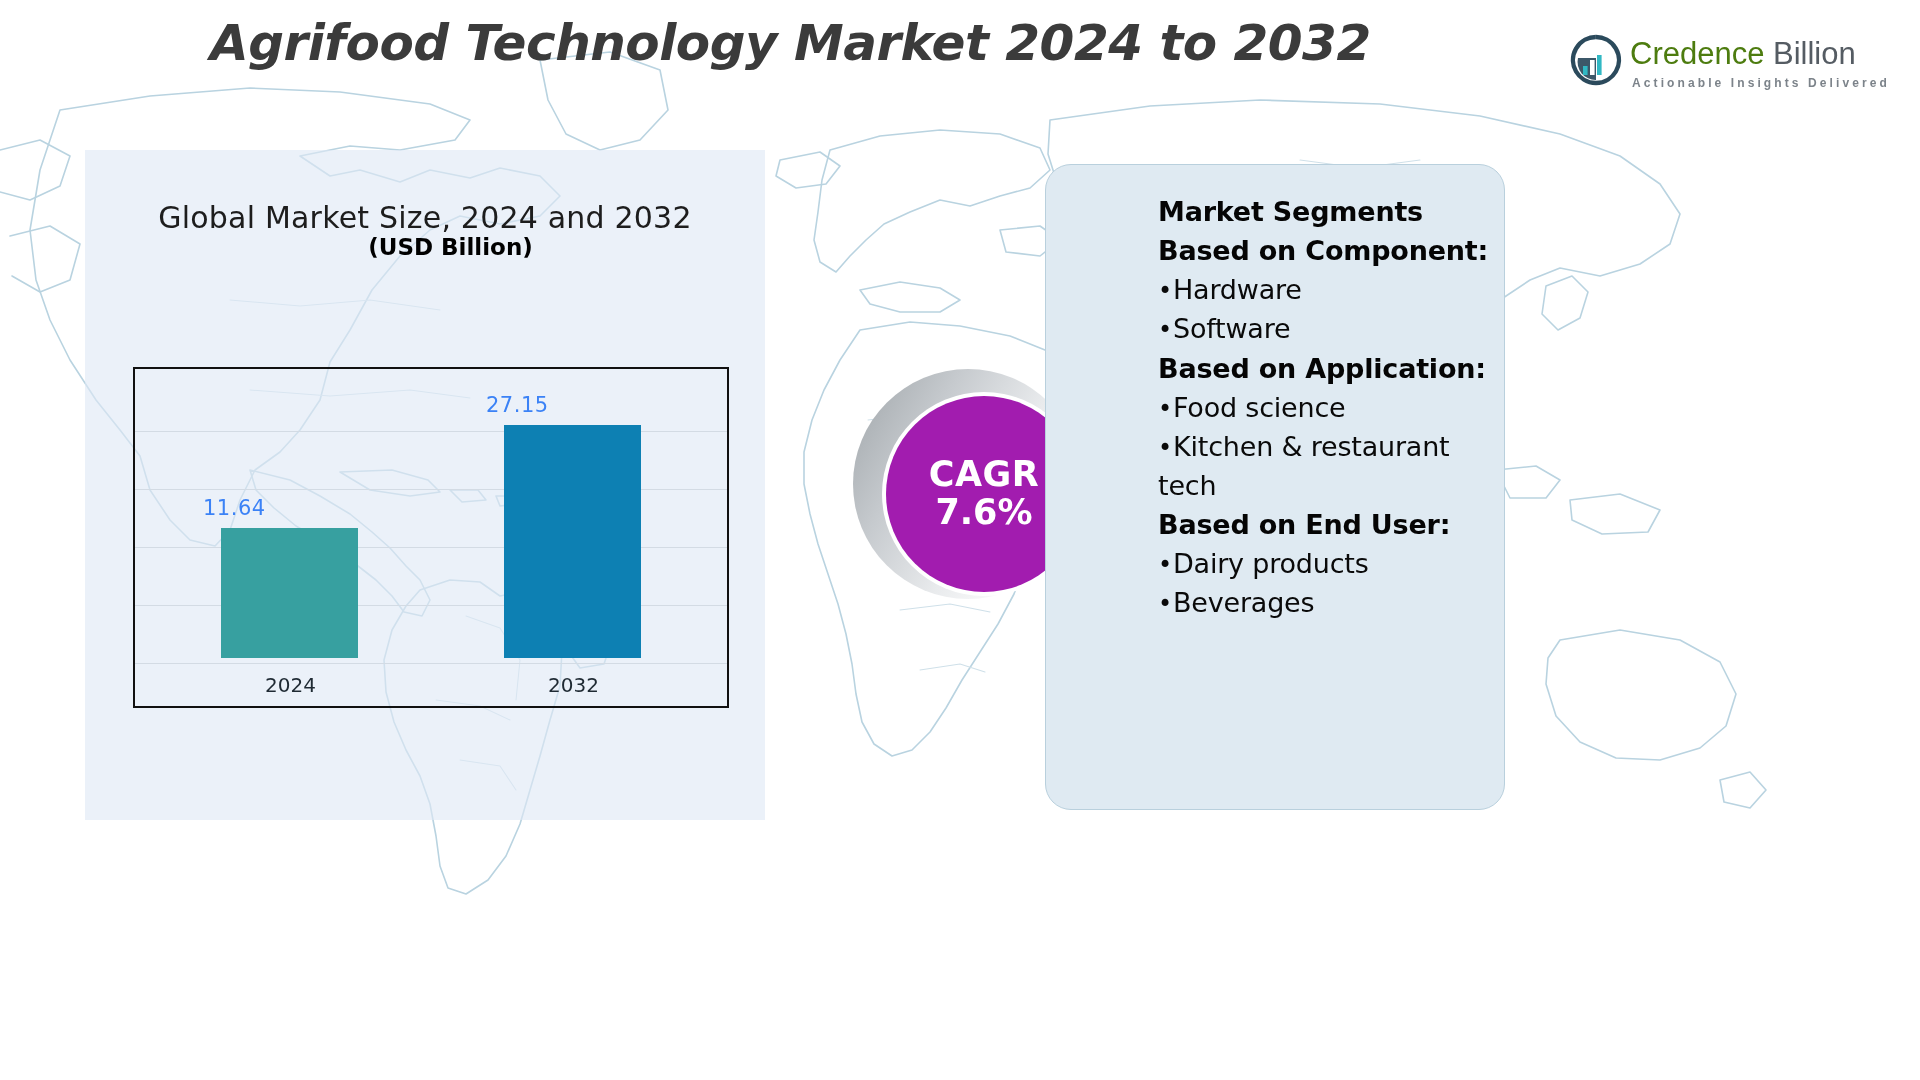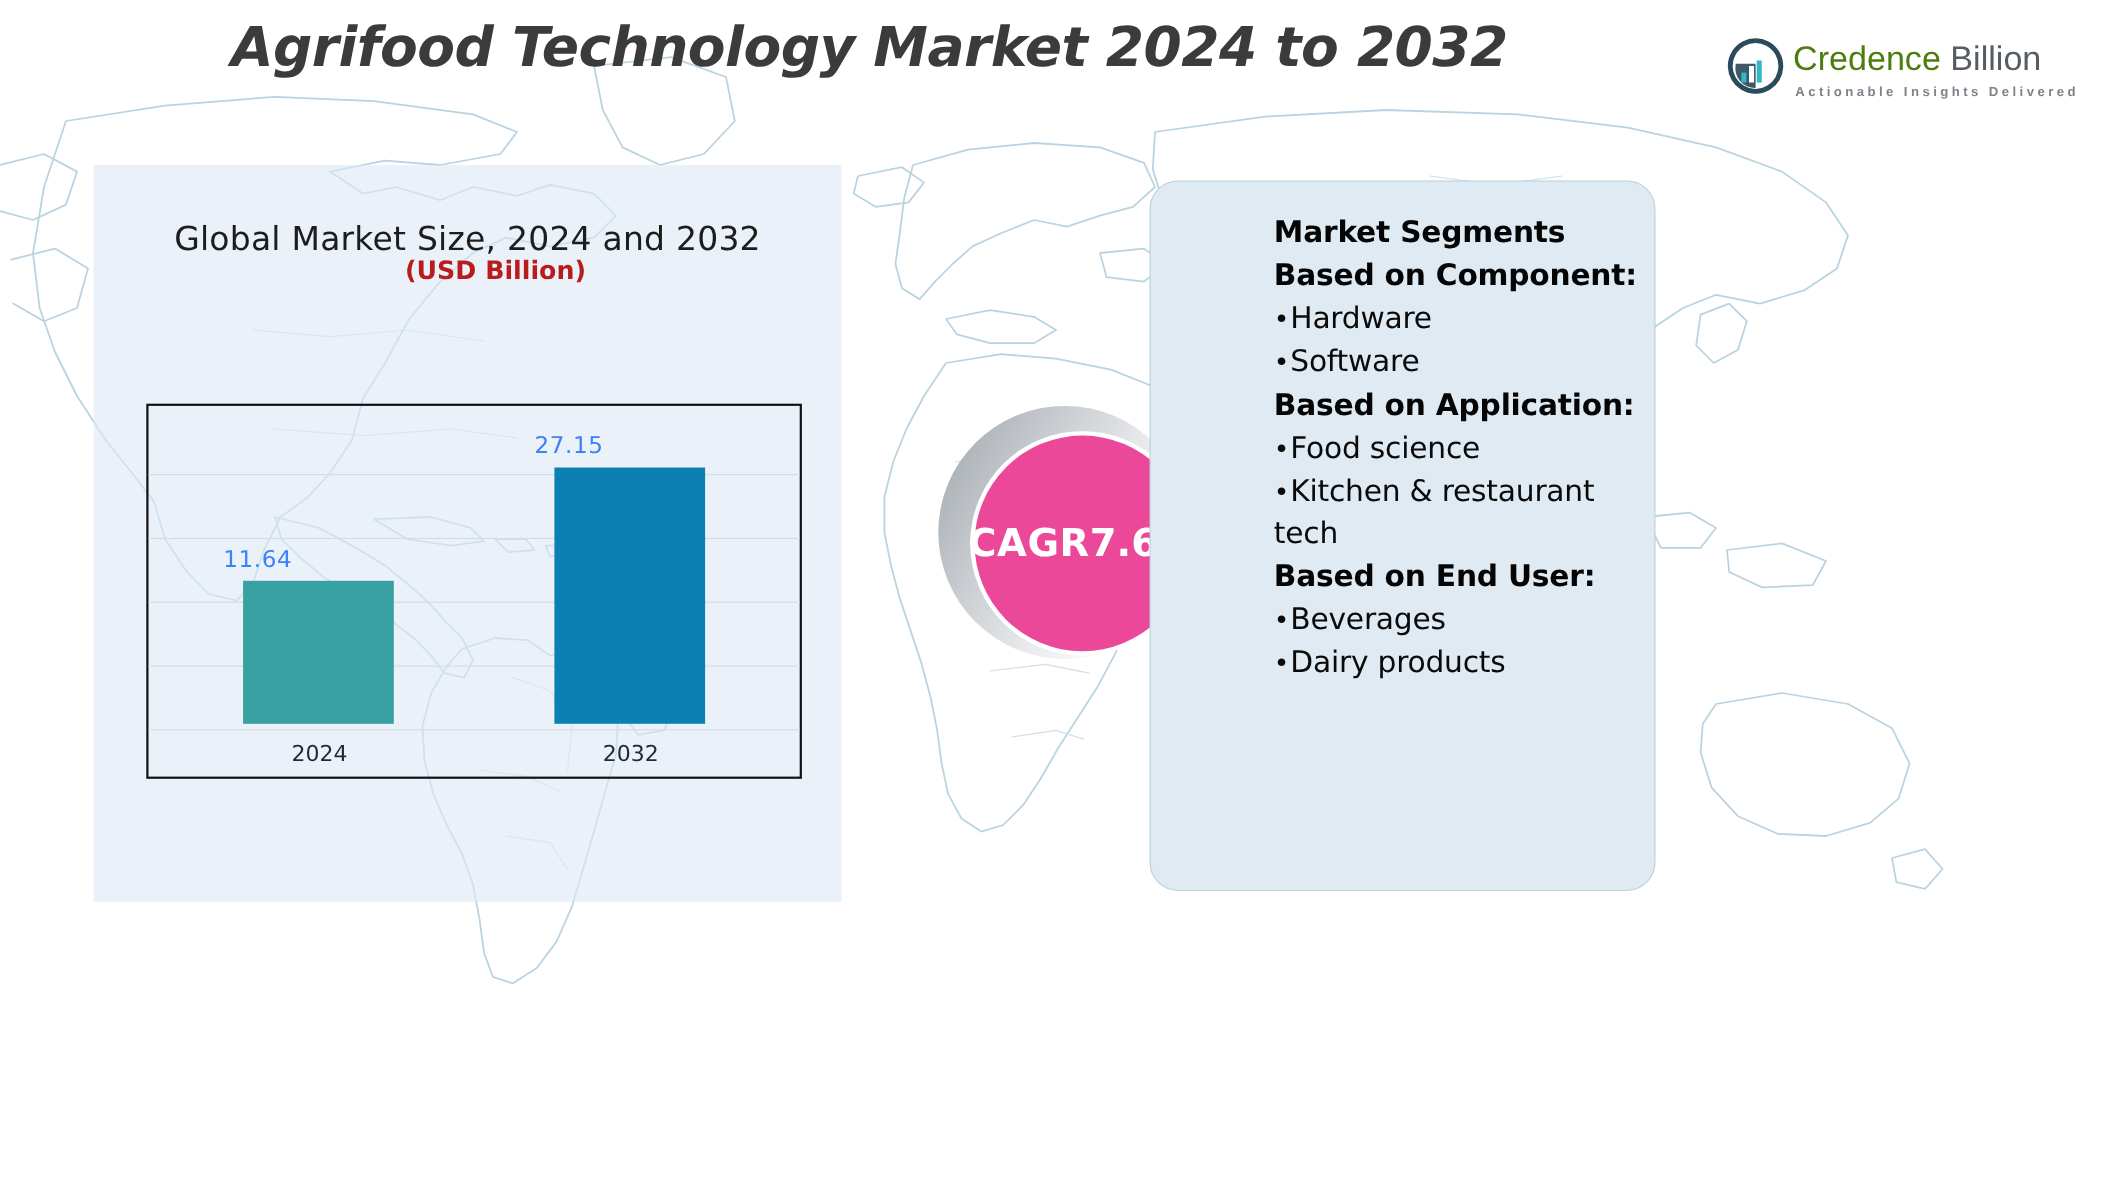--- a/index.html
+++ b/index.html
@@ -100,21 +100,21 @@
   }
   #chart-heading-2 {
     position: absolute;
     left: 85px;
     top: 234px;
     width: 731px;
     text-align: center;
     font-family: "DejaVu Sans", sans-serif;
     font-size: 23px;
     font-weight: bold;
-    color: #b91c1c;
+    color: #000000;
   }
 
   
   #plot-frame {
     position: absolute;
     left: 133px;
     top: 367px;
     width: 596px;
     height: 341px;
     border: 2px solid #111111;
@@ -169,24 +169,24 @@
     border-radius: 50%;
     background: linear-gradient(120deg, #9ea4a8 0%, #c6cace 30%, #e9ebed 58%, #fdfdfd 80%, #ffffff 100%);
   }
   #cagr-circle {
     position: absolute;
     left: 886px;
     top: 396px;
     width: 196px;
     height: 196px;
     border-radius: 50%;
-    background: #ec4899;
+    background: #a21caf;
     box-shadow: 0 0 0 4px #ffffff;
     display: flex;
-    flex-direction: row;
+    flex-direction: column;
     align-items: center;
     justify-content: center;
   }
   #cagr-title {
     font-family: "DejaVu Sans", sans-serif;
     font-size: 35px;
     font-weight: bold;
     color: #ffffff;
     letter-spacing: 0.5px;
     line-height: 1.05;
@@ -375,17 +375,17 @@
 
     <div class="seg-head">Market Segments Based on Component:</div>
     <div class="seg-item"><span class="bullet">•</span><span>Hardware</span></div>
     <div class="seg-item"><span class="bullet">•</span><span>Software</span></div>
 
     <div class="seg-head">Based on Application:</div>
     <div class="seg-item"><span class="bullet">•</span><span>Food science</span></div>
     <div class="seg-item"><span class="bullet">•</span><span>Kitchen &amp; restaurant tech</span></div>
 
     <div class="seg-head">Based on End User:</div>
+    <div class="seg-item"><span class="bullet">•</span><span>Dairy products</span></div>
     <div class="seg-item"><span class="bullet">•</span><span>Beverages</span></div>
-    <div class="seg-item"><span class="bullet">•</span><span>Dairy products</span></div>
   </div>
 
 </div>
 
 </body></html>

